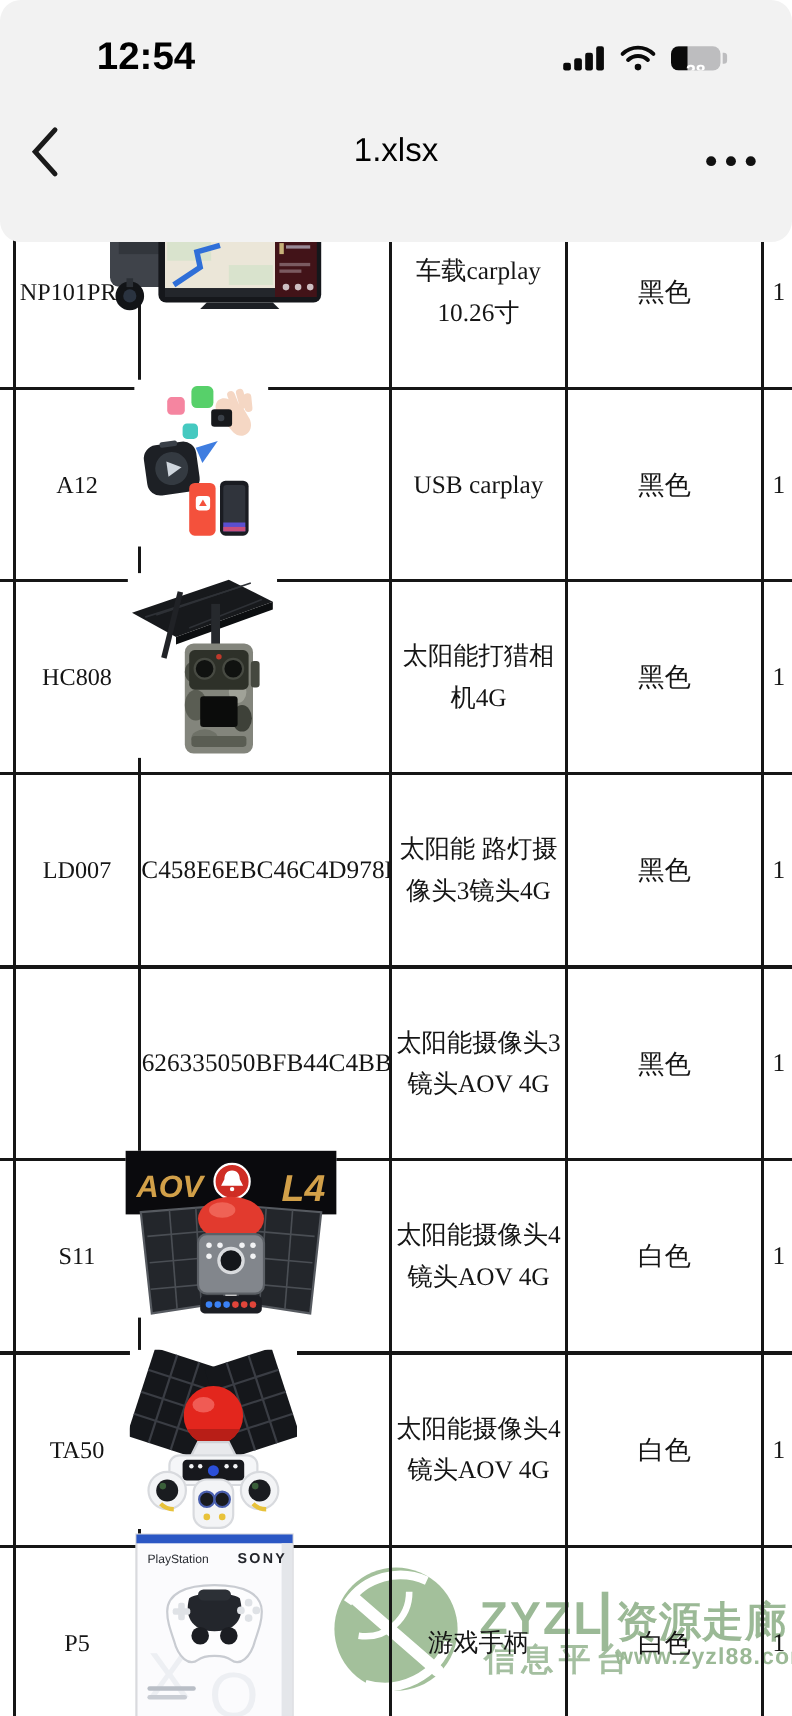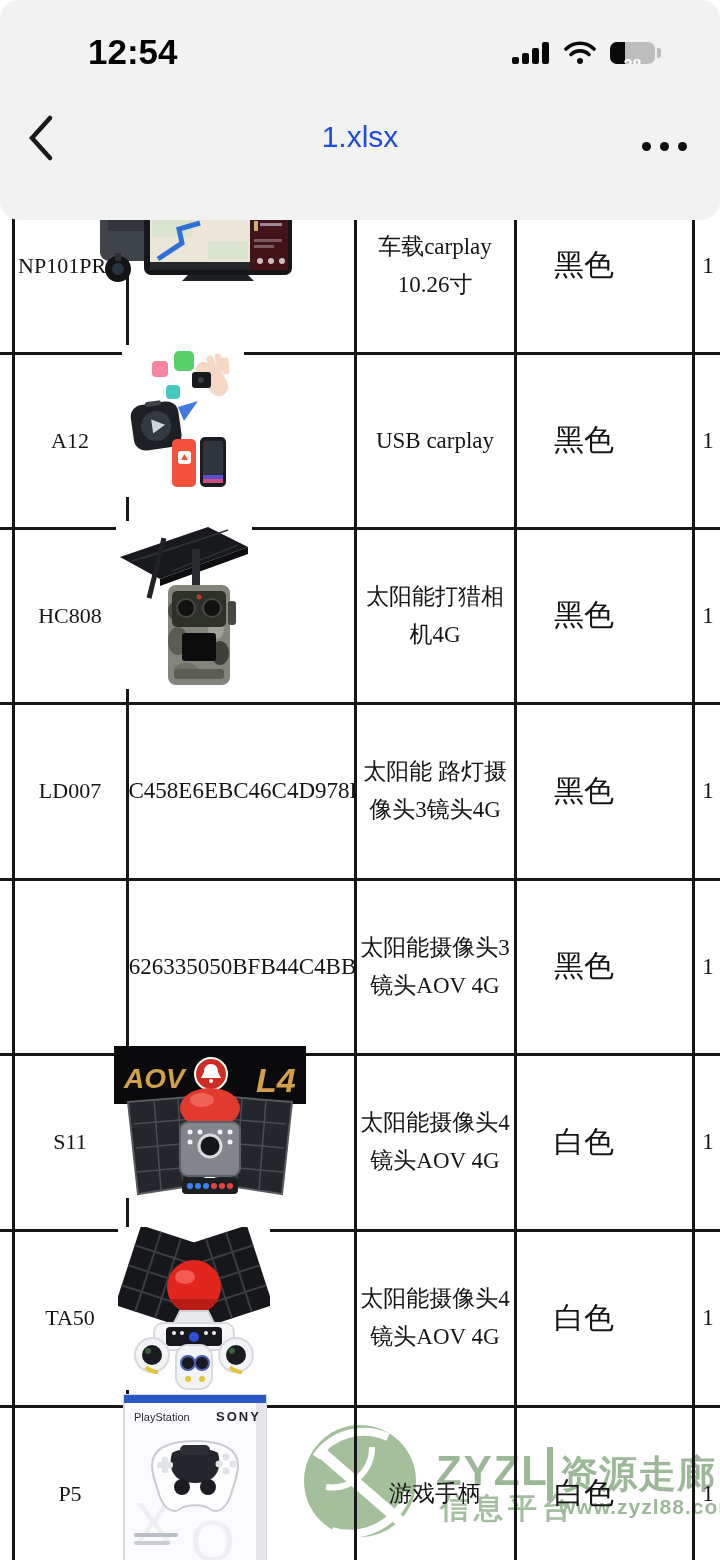--- a/index.html
+++ b/index.html
@@ -11,33 +11,33 @@
   .sigbars{position:absolute;left:512px;top:42px;width:40px;height:22px;}
   .sigbars div{position:absolute;bottom:0;width:7px;background:#0a0a0a;border-radius:2px;}
   .wifi{position:absolute;left:564px;top:41px;}
   .batt{position:absolute;left:610px;top:42px;width:45px;height:22px;background:#bdbdbf;border-radius:7px;overflow:hidden;}
   .batt .fill{position:absolute;left:0;top:0;width:15px;height:22px;background:#0a0a0a;}
   .batt .pct{position:absolute;left:0;top:13px;width:45px;height:22px;color:#fff;
              font:bold 16px "Liberation Sans",sans-serif;text-align:center;line-height:22px;letter-spacing:0;}
   .nub{position:absolute;left:657px;top:48px;width:4px;height:10px;background:#bdbdbf;border-radius:0 3px 3px 0;}
   .backbtn{position:absolute;left:24px;top:114px;width:34px;height:48px;}
   .navtitle{position:absolute;left:0;top:120px;width:720px;text-align:center;
-            font:400 30px "Liberation Sans",sans-serif;color:#1d4ed8;}
+            font:400 30px "Liberation Sans",sans-serif;color:#000000;}
   .morebtn{position:absolute;left:636px;top:130px;width:60px;height:30px;}
   .morebtn i{position:absolute;top:12px;width:9px;height:9px;border-radius:50%;background:#111;}
   
   .grid{position:absolute;left:0;top:0;z-index:3;pointer-events:none;}
   .trow{position:absolute;left:0;width:720px;}
   .cell{position:absolute;top:0;height:100%;display:flex;align-items:center;justify-content:center;
         color:#151515;z-index:4;}
   .c-code{left:13px;width:114px;font-size:22px;white-space:nowrap;}
   .c-img{left:127px;width:228px;overflow:hidden;}
   .imgtext{width:100%;font-size:23px;white-space:nowrap;text-align:left;padding-left:3px;}
   .c-desc{left:355px;width:160px;flex-direction:column;font-size:23px;line-height:38px;text-align:center;}
-  .c-color{left:495px;width:178px;font-size:30px;}
+  .c-color{left:515px;width:178px;font-size:24px;}
   .c-qty{left:693px;width:30px;font-size:23px;}
   .pimg{position:absolute;z-index:5;}
   .pimg svg{display:block;width:100%;height:100%;}
   
   .wm{position:absolute;left:300px;top:1395px;width:420px;height:170px;z-index:2;color:#9bb996;}
   .wm-logo{position:absolute;left:2px;top:28px;width:116px;height:116px;}
   .wm-brand{position:absolute;left:136px;top:52px;font:bold 42px "Liberation Sans",sans-serif;letter-spacing:2px;}
   .wm-bar{position:absolute;left:247px;top:52px;width:6px;height:54px;background:#9bb996;}
   .wm-cn{position:absolute;left:260px;top:54px;font-weight:bold;font-size:38px;letter-spacing:1px;}
   .wm-tag{position:absolute;left:140px;top:94px;font-weight:bold;font-size:29px;letter-spacing:5px;opacity:.9;text-align:center;}

